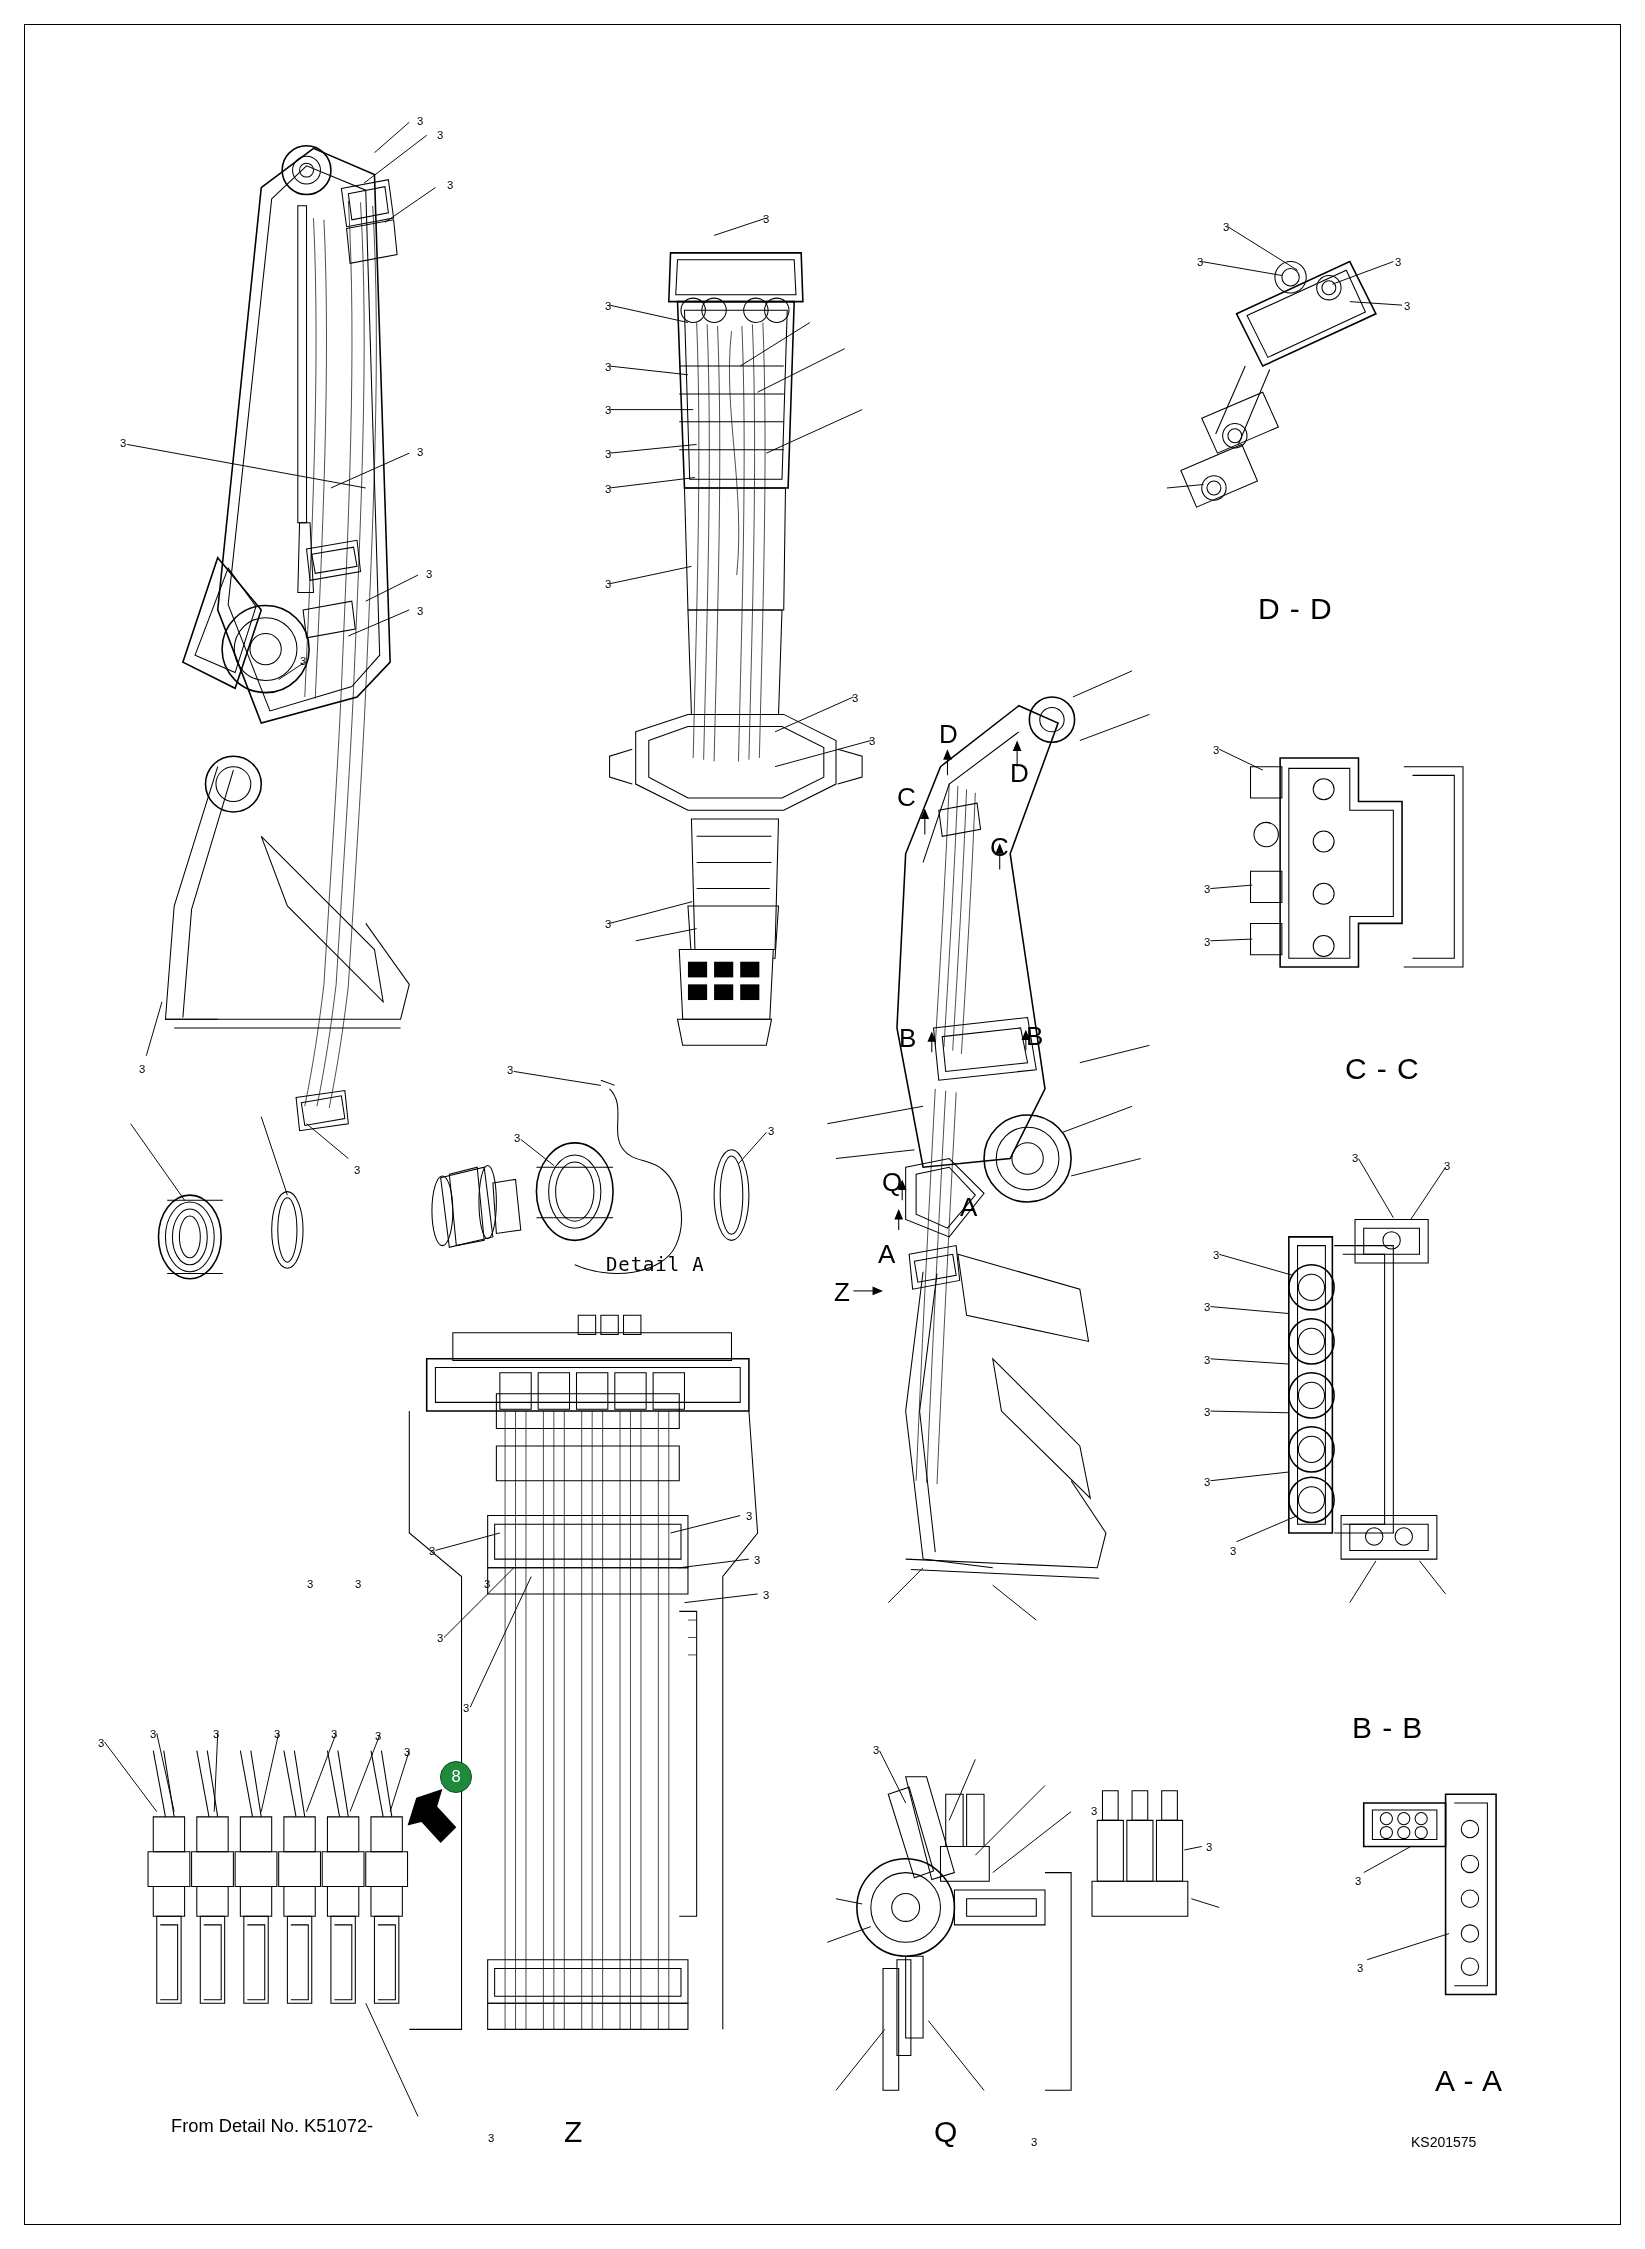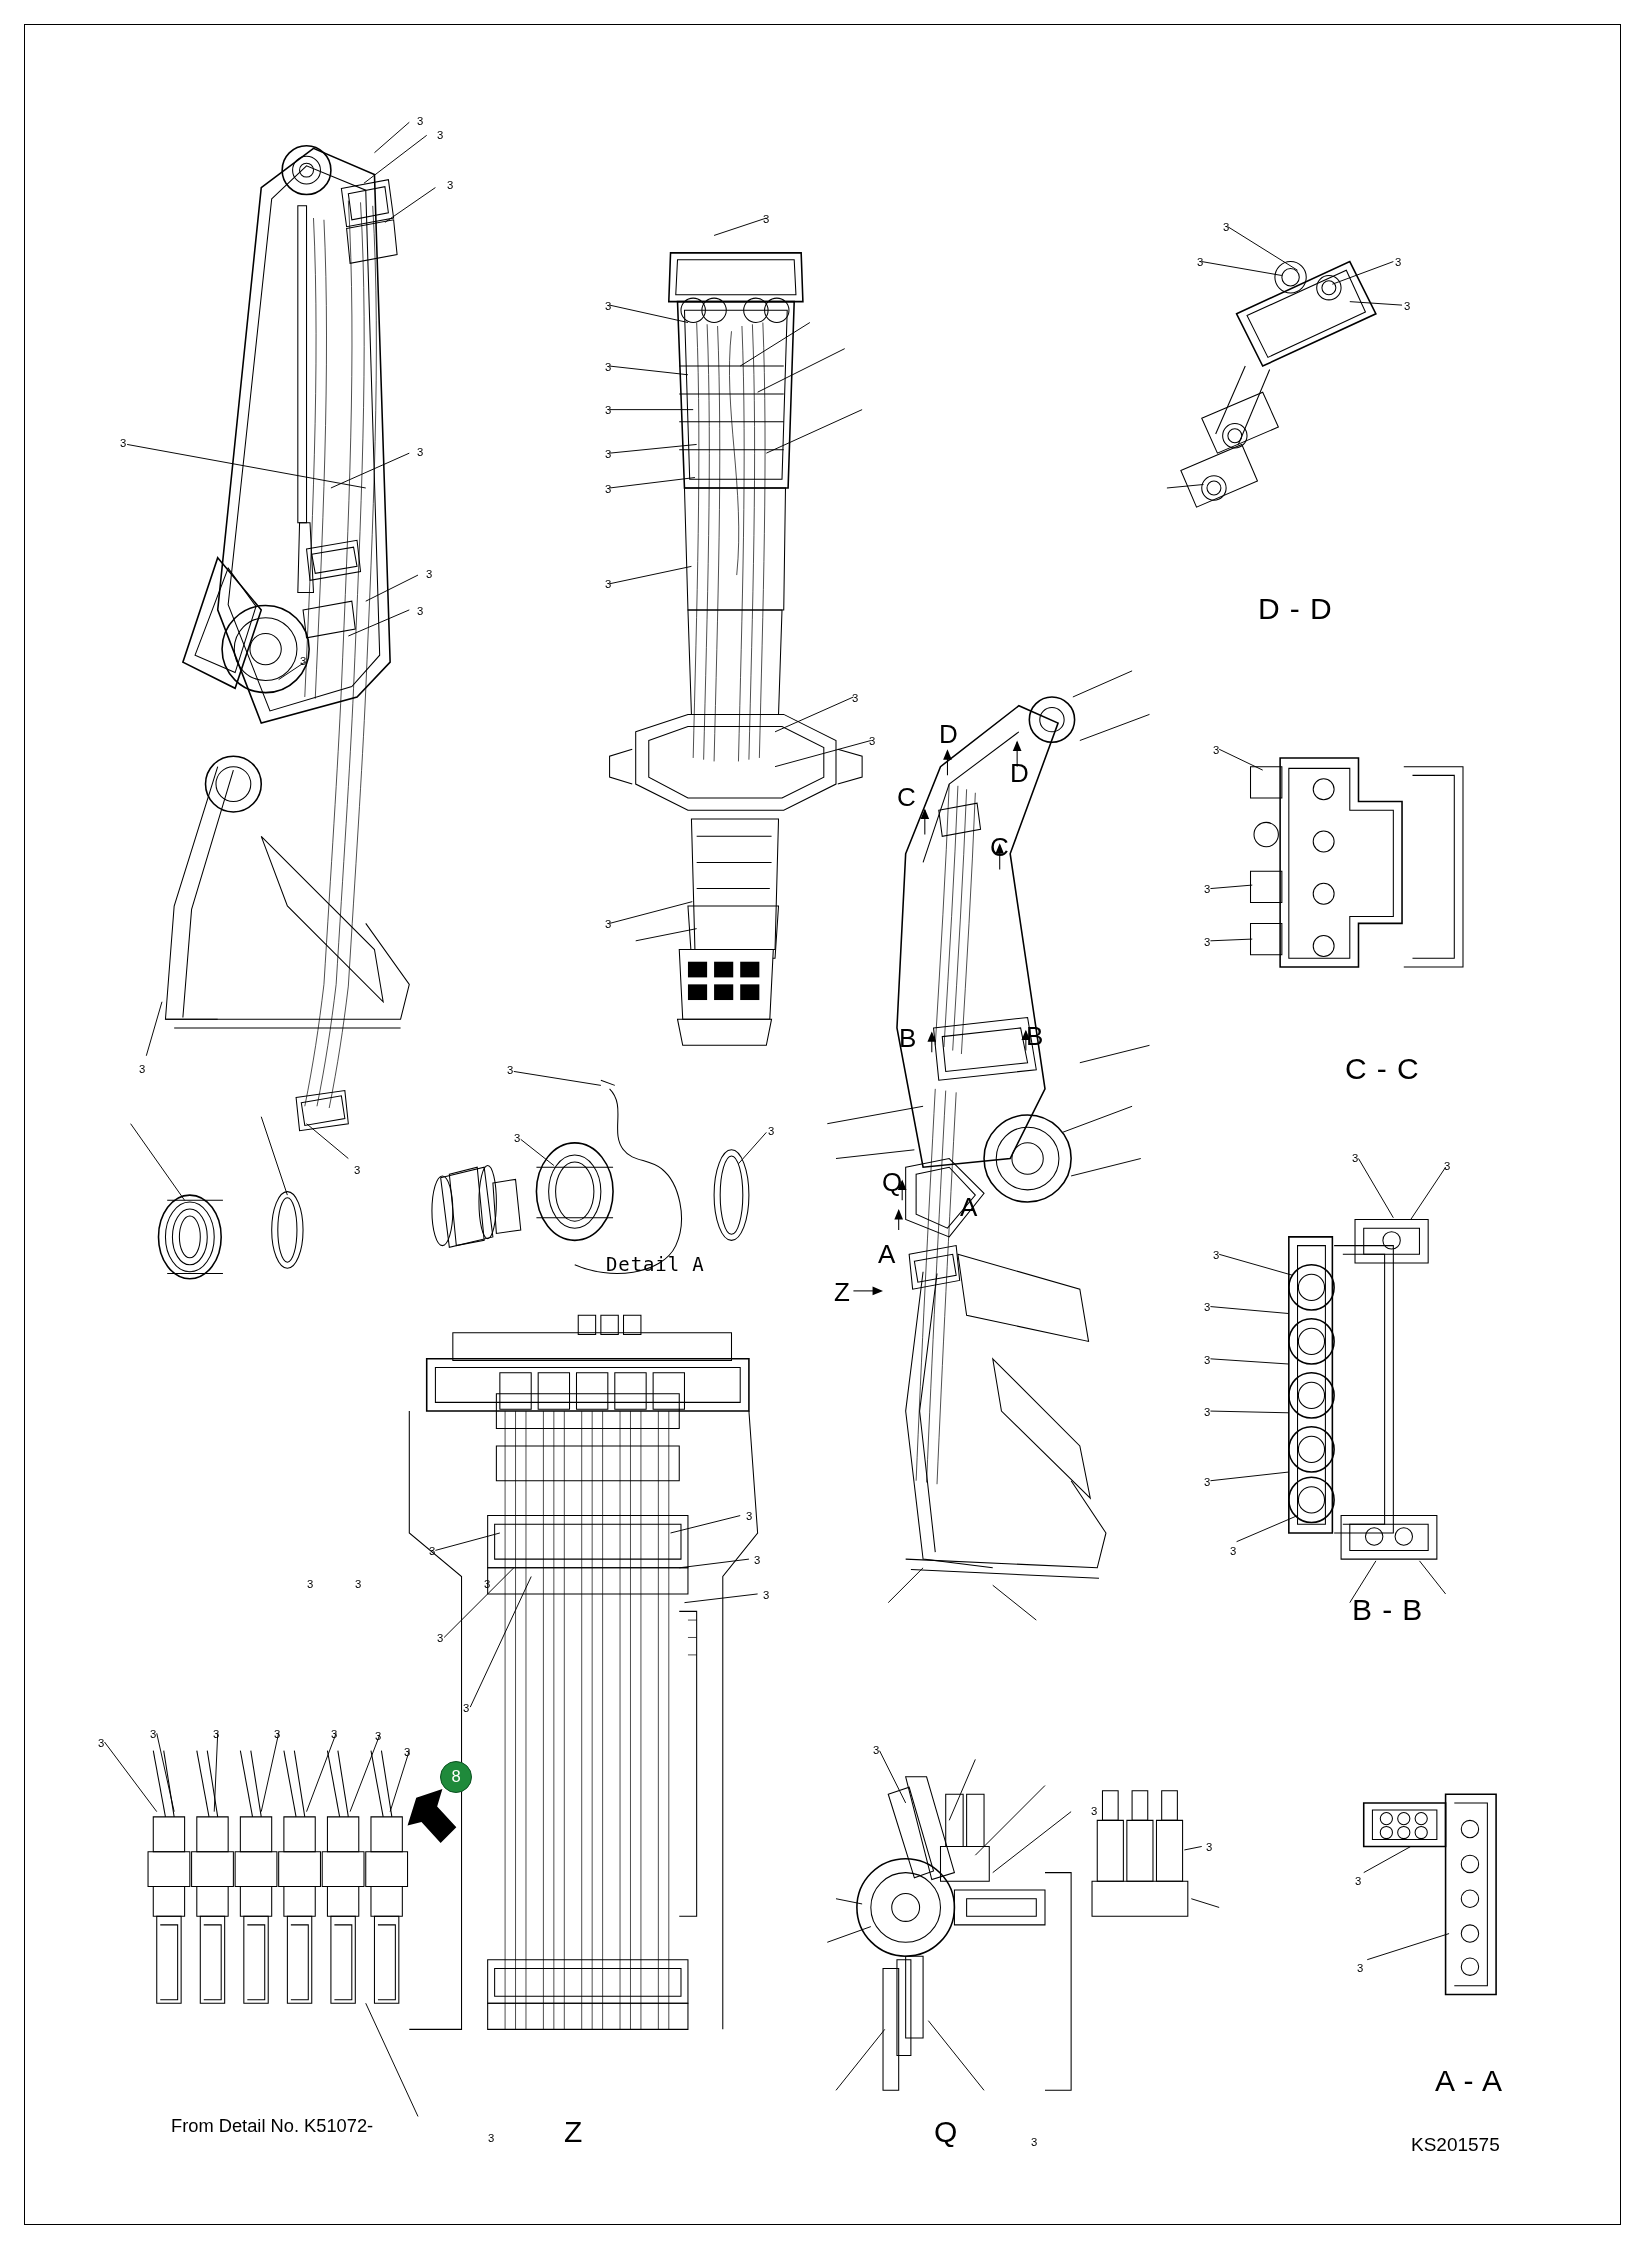--- a/index.html
+++ b/index.html
@@ -40,21 +40,21 @@
   }
   .detail-label {
     font-size: 19px;
     font-family: "DejaVu Sans Mono", monospace;
     letter-spacing: 0.9px;
   }
   .serial-note {
     font-size: 18.3px;
   }
   .code {
-    font-size: 19px;
+    font-size: 14px;
   }
   .callout-num {
     position: absolute;
     font-size: 11.3px;
     color: #000;
   }
   .balloon {
     position: absolute;
     width: 30px;
     height: 30px;
@@ -547,21 +547,21 @@
       <path class="leader" d="M960 2400 L1016 2330"></path>
       <path class="leader" d="M1130 2400 L1066 2320"></path>
       <path class="leader" d="M1380 2120 L1360 2124"></path>
       <path class="leader" d="M1400 2190 L1368 2180"></path>
     </g>
 
   </svg>
 
   <div class="lbl view-label" style="left:1258px; top:592px;">D - D</div>
   <div class="lbl view-label" style="left:1345px; top:1052px;">C - C</div>
-  <div class="lbl view-label" style="left:1352px; top:1593px;">B - B</div>
+  <div class="lbl view-label" style="left:1352px; top:1711px;">B - B</div>
   <div class="lbl view-label" style="left:1435px; top:2064px;">A - A</div>
   <div class="lbl view-label" style="left:564px; top:2115px;">Z</div>
   <div class="lbl view-label" style="left:934px; top:2115px;">Q</div>
   <div class="lbl detail-label" style="left:606px; top:1253px;">Detail A</div>
 
   <div class="lbl section-letter" style="left:939px; top:719px;">D</div>
   <div class="lbl section-letter" style="left:1010px; top:758px;">D</div>
   <div class="lbl section-letter" style="left:897px; top:782px;">C</div>
   <div class="lbl section-letter" style="left:990px; top:832px;">C</div>
   <div class="lbl section-letter" style="left:899px; top:1023px;">B</div>

